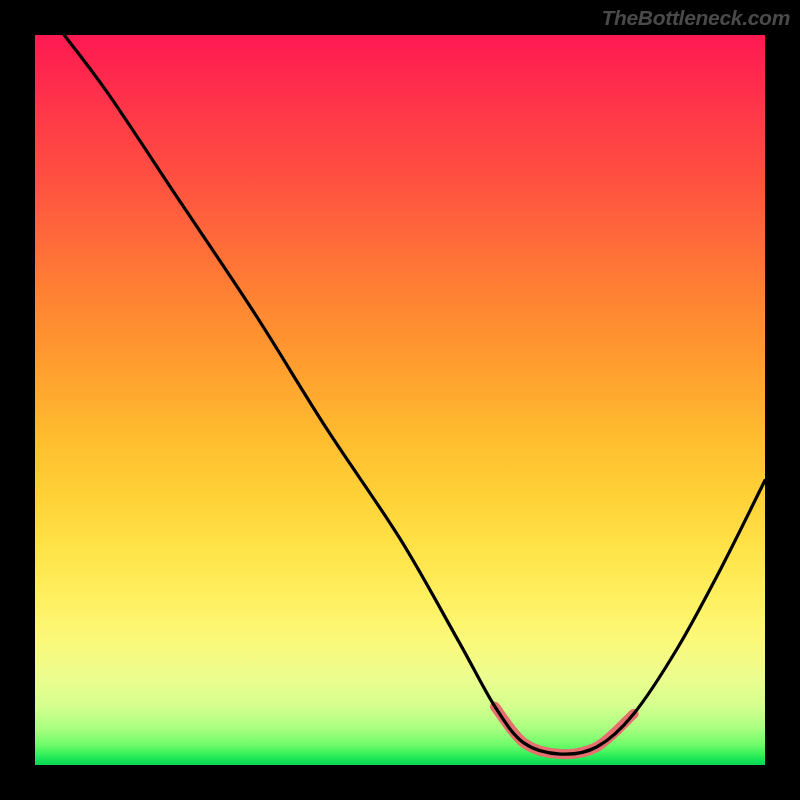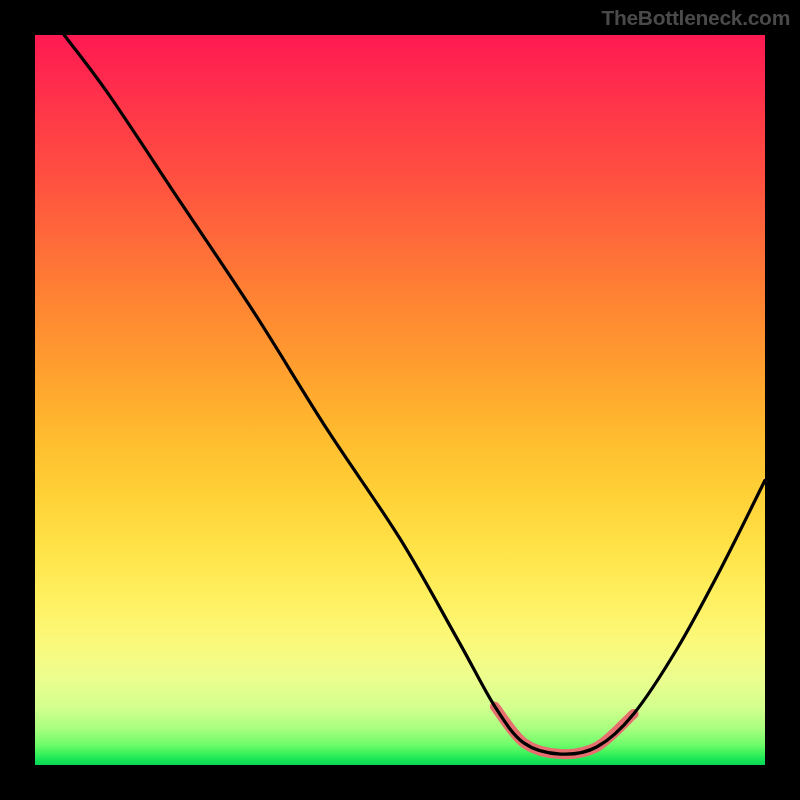--- a/index.html
+++ b/index.html
@@ -11,20 +11,21 @@
     overflow: hidden;
     font-family: Arial, Helvetica, sans-serif;
   }
   .frame {
     position: absolute;
     left: 0;
     top: 0;
     width: 800px;
     height: 800px;
     background: #000;
+    font-style: italic;
   }
   .plot {
     position: absolute;
     left: 35px;
     top: 35px;
     width: 730px;
     height: 730px;
     overflow: hidden;
   }
   .gradient {

